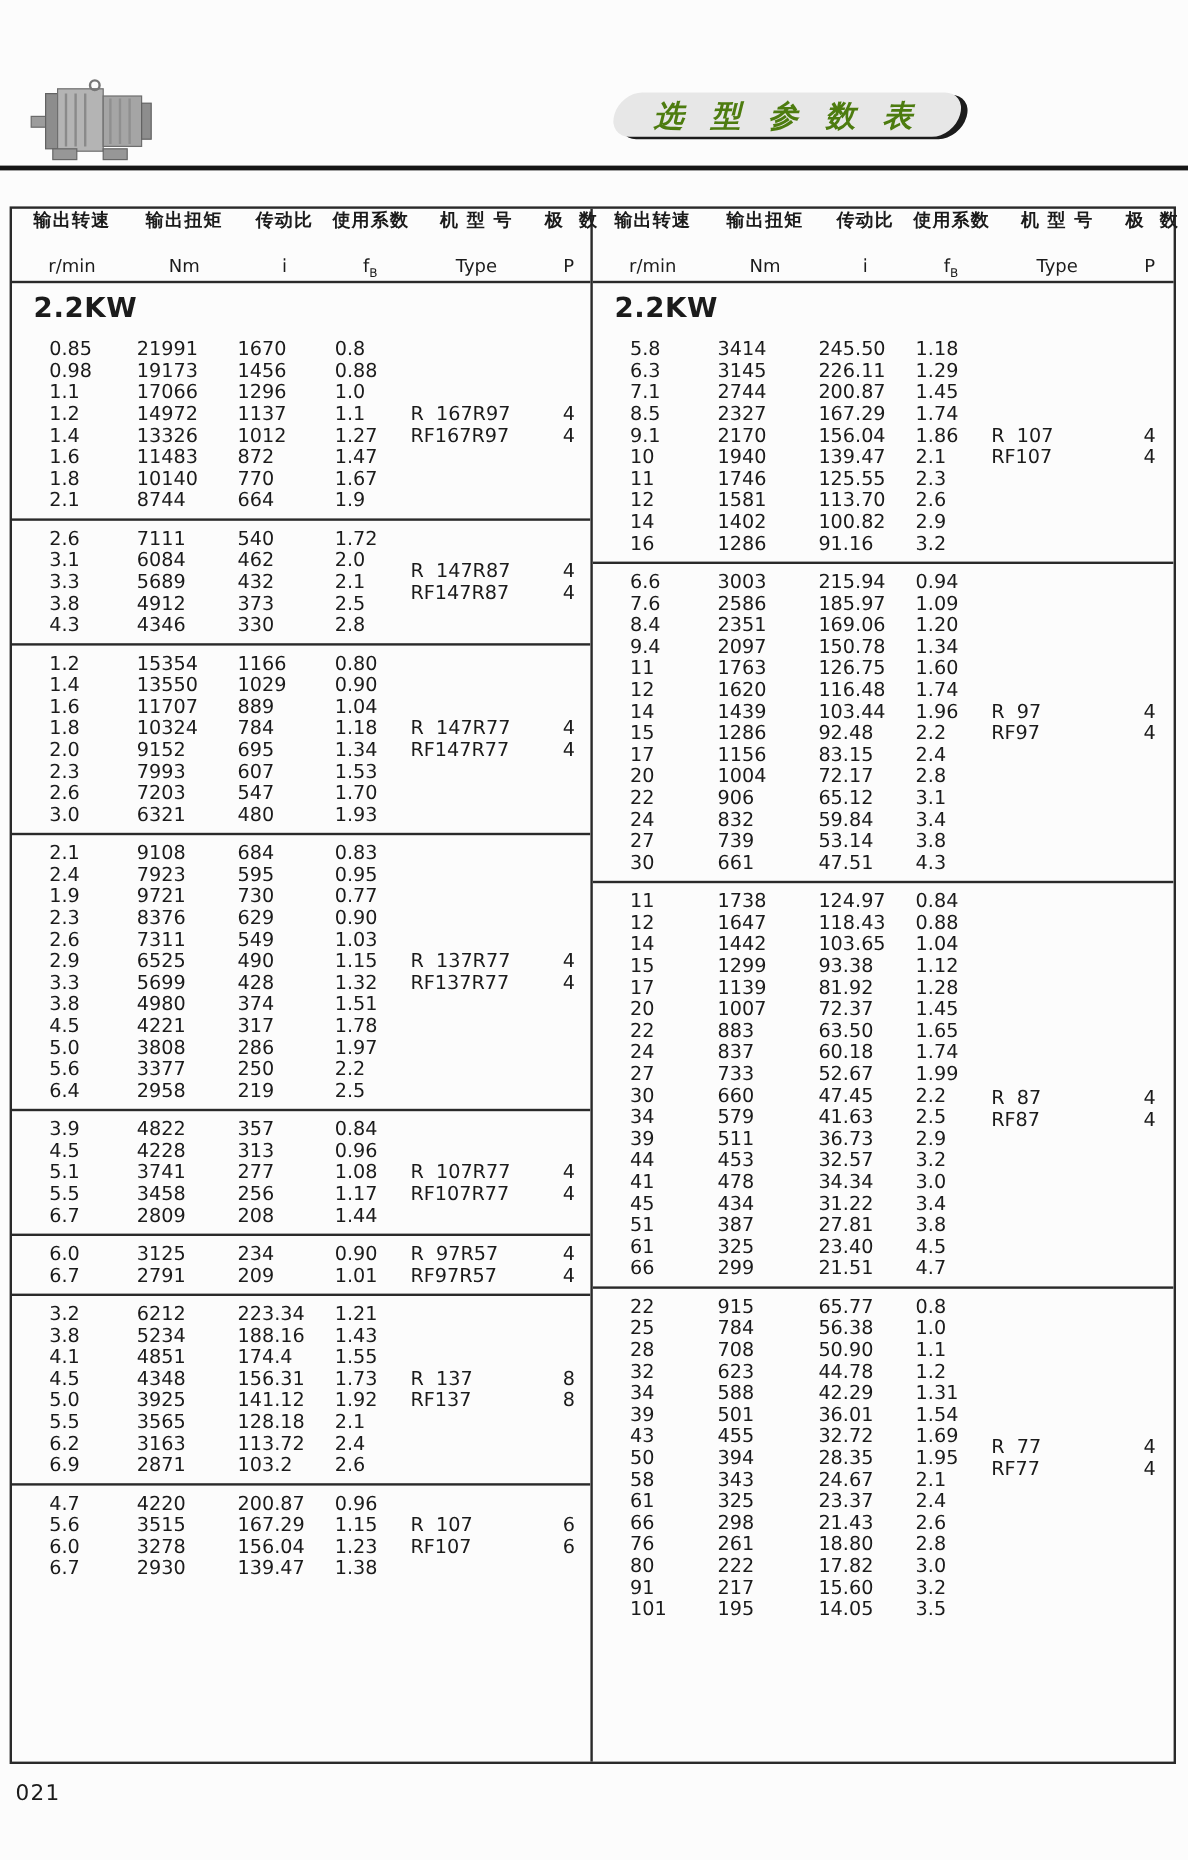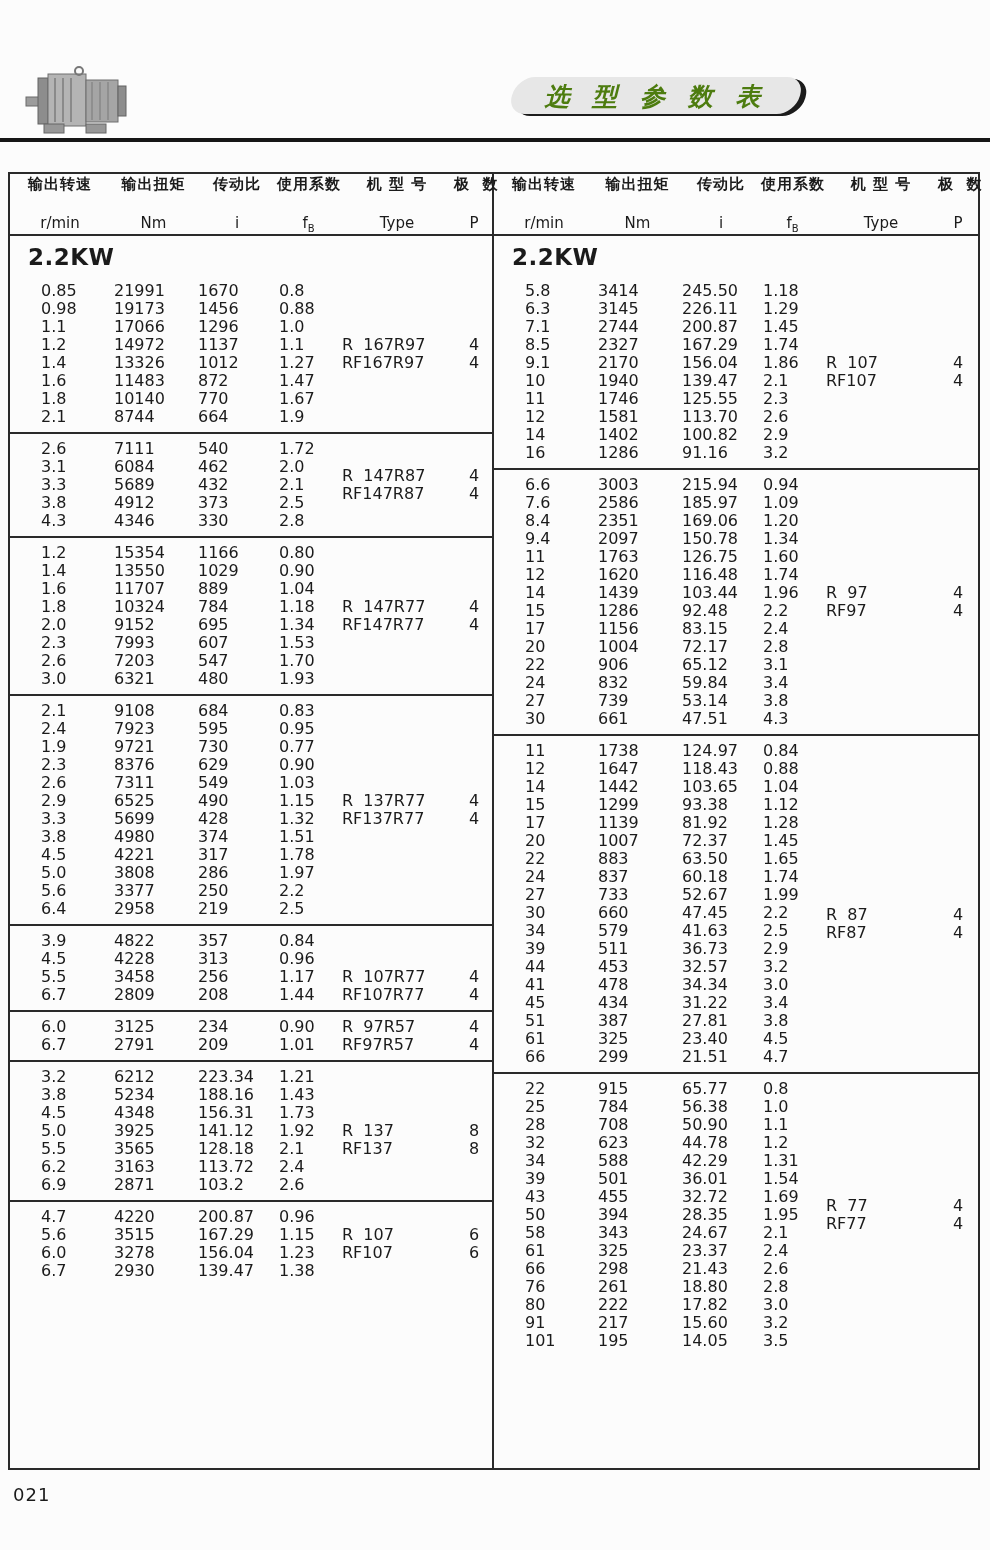--- a/index.html
+++ b/index.html
@@ -460,20 +460,28 @@
             </div>
             <div class="row">
               <div class="cell c1">4.5</div>
               <div class="cell c2">4228</div>
               <div class="cell c3">313</div>
               <div class="cell c4">0.96</div>
               <div class="cell c5"></div>
               <div class="cell c6"></div>
             </div>
             <div class="row">
+              <div class="cell c1">5.1</div>
+              <div class="cell c2">3741</div>
+              <div class="cell c3">277</div>
+              <div class="cell c4">1.08</div>
+              <div class="cell c5"></div>
+              <div class="cell c6"></div>
+            </div>
+            <div class="row">
               <div class="cell c1">5.5</div>
               <div class="cell c2">3458</div>
               <div class="cell c3">256</div>
               <div class="cell c4">1.17</div>
               <div class="cell c5"></div>
               <div class="cell c6"></div>
             </div>
             <div class="row">
               <div class="cell c1">6.7</div>
               <div class="cell c2">2809</div>
@@ -544,20 +552,28 @@
               <div class="cell c3">223.34</div>
               <div class="cell c4">1.21</div>
               <div class="cell c5"></div>
               <div class="cell c6"></div>
             </div>
             <div class="row">
               <div class="cell c1">3.8</div>
               <div class="cell c2">5234</div>
               <div class="cell c3">188.16</div>
               <div class="cell c4">1.43</div>
+              <div class="cell c5"></div>
+              <div class="cell c6"></div>
+            </div>
+            <div class="row">
+              <div class="cell c1">4.1</div>
+              <div class="cell c2">4851</div>
+              <div class="cell c3">174.4</div>
+              <div class="cell c4">1.55</div>
               <div class="cell c5"></div>
               <div class="cell c6"></div>
             </div>
             <div class="row">
               <div class="cell c1">4.5</div>
               <div class="cell c2">4348</div>
               <div class="cell c3">156.31</div>
               <div class="cell c4">1.73</div>
               <div class="cell c5"></div>
               <div class="cell c6"></div>

